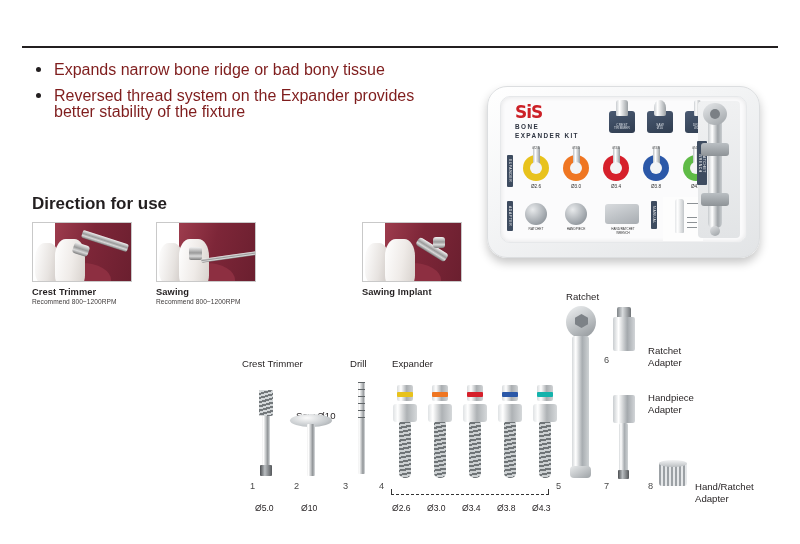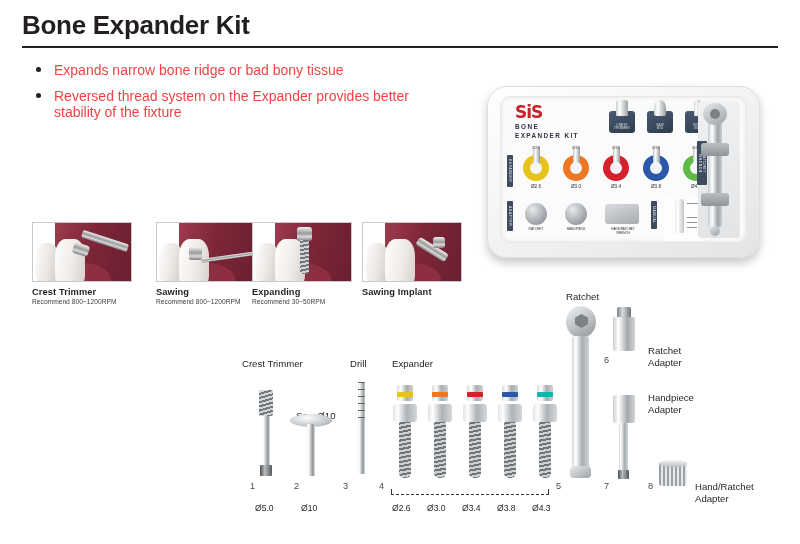--- a/index.html
+++ b/index.html
@@ -21,21 +21,21 @@
     color:#231f20;
   }
   .title-rule {
     position:absolute; left:22px; top:46px; width:756px; height:2px;
     background:#231f20;
   }
 
   
   .bullets { position:absolute; left:34px; top:62px; width:420px; }
   .bullet { position:relative; padding-left:20px; margin-bottom:9px;
-            font-size:14px; line-height:16.5px; color:#ef4444; }
+            font-size:16px; line-height:16.5px; color:#7f1d1d; }
   .bullet .dot {
     position:absolute; left:2px; top:5px;
     width:5px; height:5px; border-radius:50%; background:#231f20;
   }
 
   
   .dfu-title {
     position:absolute; left:32px; top:194px;
     font-size:17px; font-weight:bold; color:#231f20;
   }
@@ -208,34 +208,34 @@
     position:absolute;
     background:linear-gradient(90deg,#d5d8da 0%,#ffffff 22%,#a8adb1 60%,#ced2d4 100%);
     border-radius:2px;
   }
 </style>
 </head>
 <body>
 
 <div class="page">
 
-  <div class="title">Bone Expander Kit</div>
   <div class="title-rule"></div>
 
   <div class="bullets">
     <div class="bullet">
       <span class="dot"></span>
       <span>Expands narrow bone ridge or bad bony tissue</span>
     </div>
     <div class="bullet">
       <span class="dot"></span>
       <span>Reversed thread system on the Expander provides better stability of the fixture</span>
     </div>
   </div>
 
+  <div class="dfu-title">Direction for use</div>
 
   <div class="dfu-row">
 
     <div class="step" style="left:0px;">
       <div class="img">
         <div class="gum"></div>
         <div class="gum2"></div>
         <div class="tooth tooth-a"></div>
         <div class="tooth tooth-b"></div>
         <div class="instr" style="left:48px; top:14px; width:48px; height:8px; transform:rotate(18deg);"></div>
@@ -251,32 +251,20 @@
         <div class="gum2"></div>
         <div class="tooth tooth-a"></div>
         <div class="tooth tooth-b"></div>
         <div class="instr" style="left:44px; top:32px; width:56px; height:4px; transform:rotate(-8deg);"></div>
         <div class="instr" style="left:32px; top:24px; width:13px; height:13px; border-radius:2px;"></div>
       </div>
       <div class="cap">Sawing</div>
       <div class="sub">Recommend 800~1200RPM</div>
     </div>
 
-    <div class="step" style="left:220px;">
-      <div class="img">
-        <div class="gum"></div>
-        <div class="gum2"></div>
-        <div class="tooth tooth-a"></div>
-        <div class="tooth tooth-b"></div>
-        <div class="instr" style="left:44px; top:4px; width:15px; height:14px; border-radius:3px;"></div>
-        <div class="instr" style="left:47px; top:17px; width:9px; height:34px; border-radius:0 0 3px 3px; background:repeating-linear-gradient(-12deg,#72777a 0 2px,#d2d6d8 2px 4px);"></div>
-      </div>
-      <div class="cap">Expanding</div>
-      <div class="sub">Recommend 30~50RPM</div>
-    </div>
 
     <div class="step" style="left:330px;">
       <div class="img">
         <div class="gum"></div>
         <div class="gum2"></div>
         <div class="tooth tooth-a"></div>
         <div class="tooth tooth-b"></div>
         <div class="instr" style="left:52px; top:22px; width:34px; height:9px; transform:rotate(32deg); border-radius:3px;"></div>
         <div class="instr" style="left:70px; top:14px; width:12px; height:11px; border-radius:3px;"></div>
       </div>

